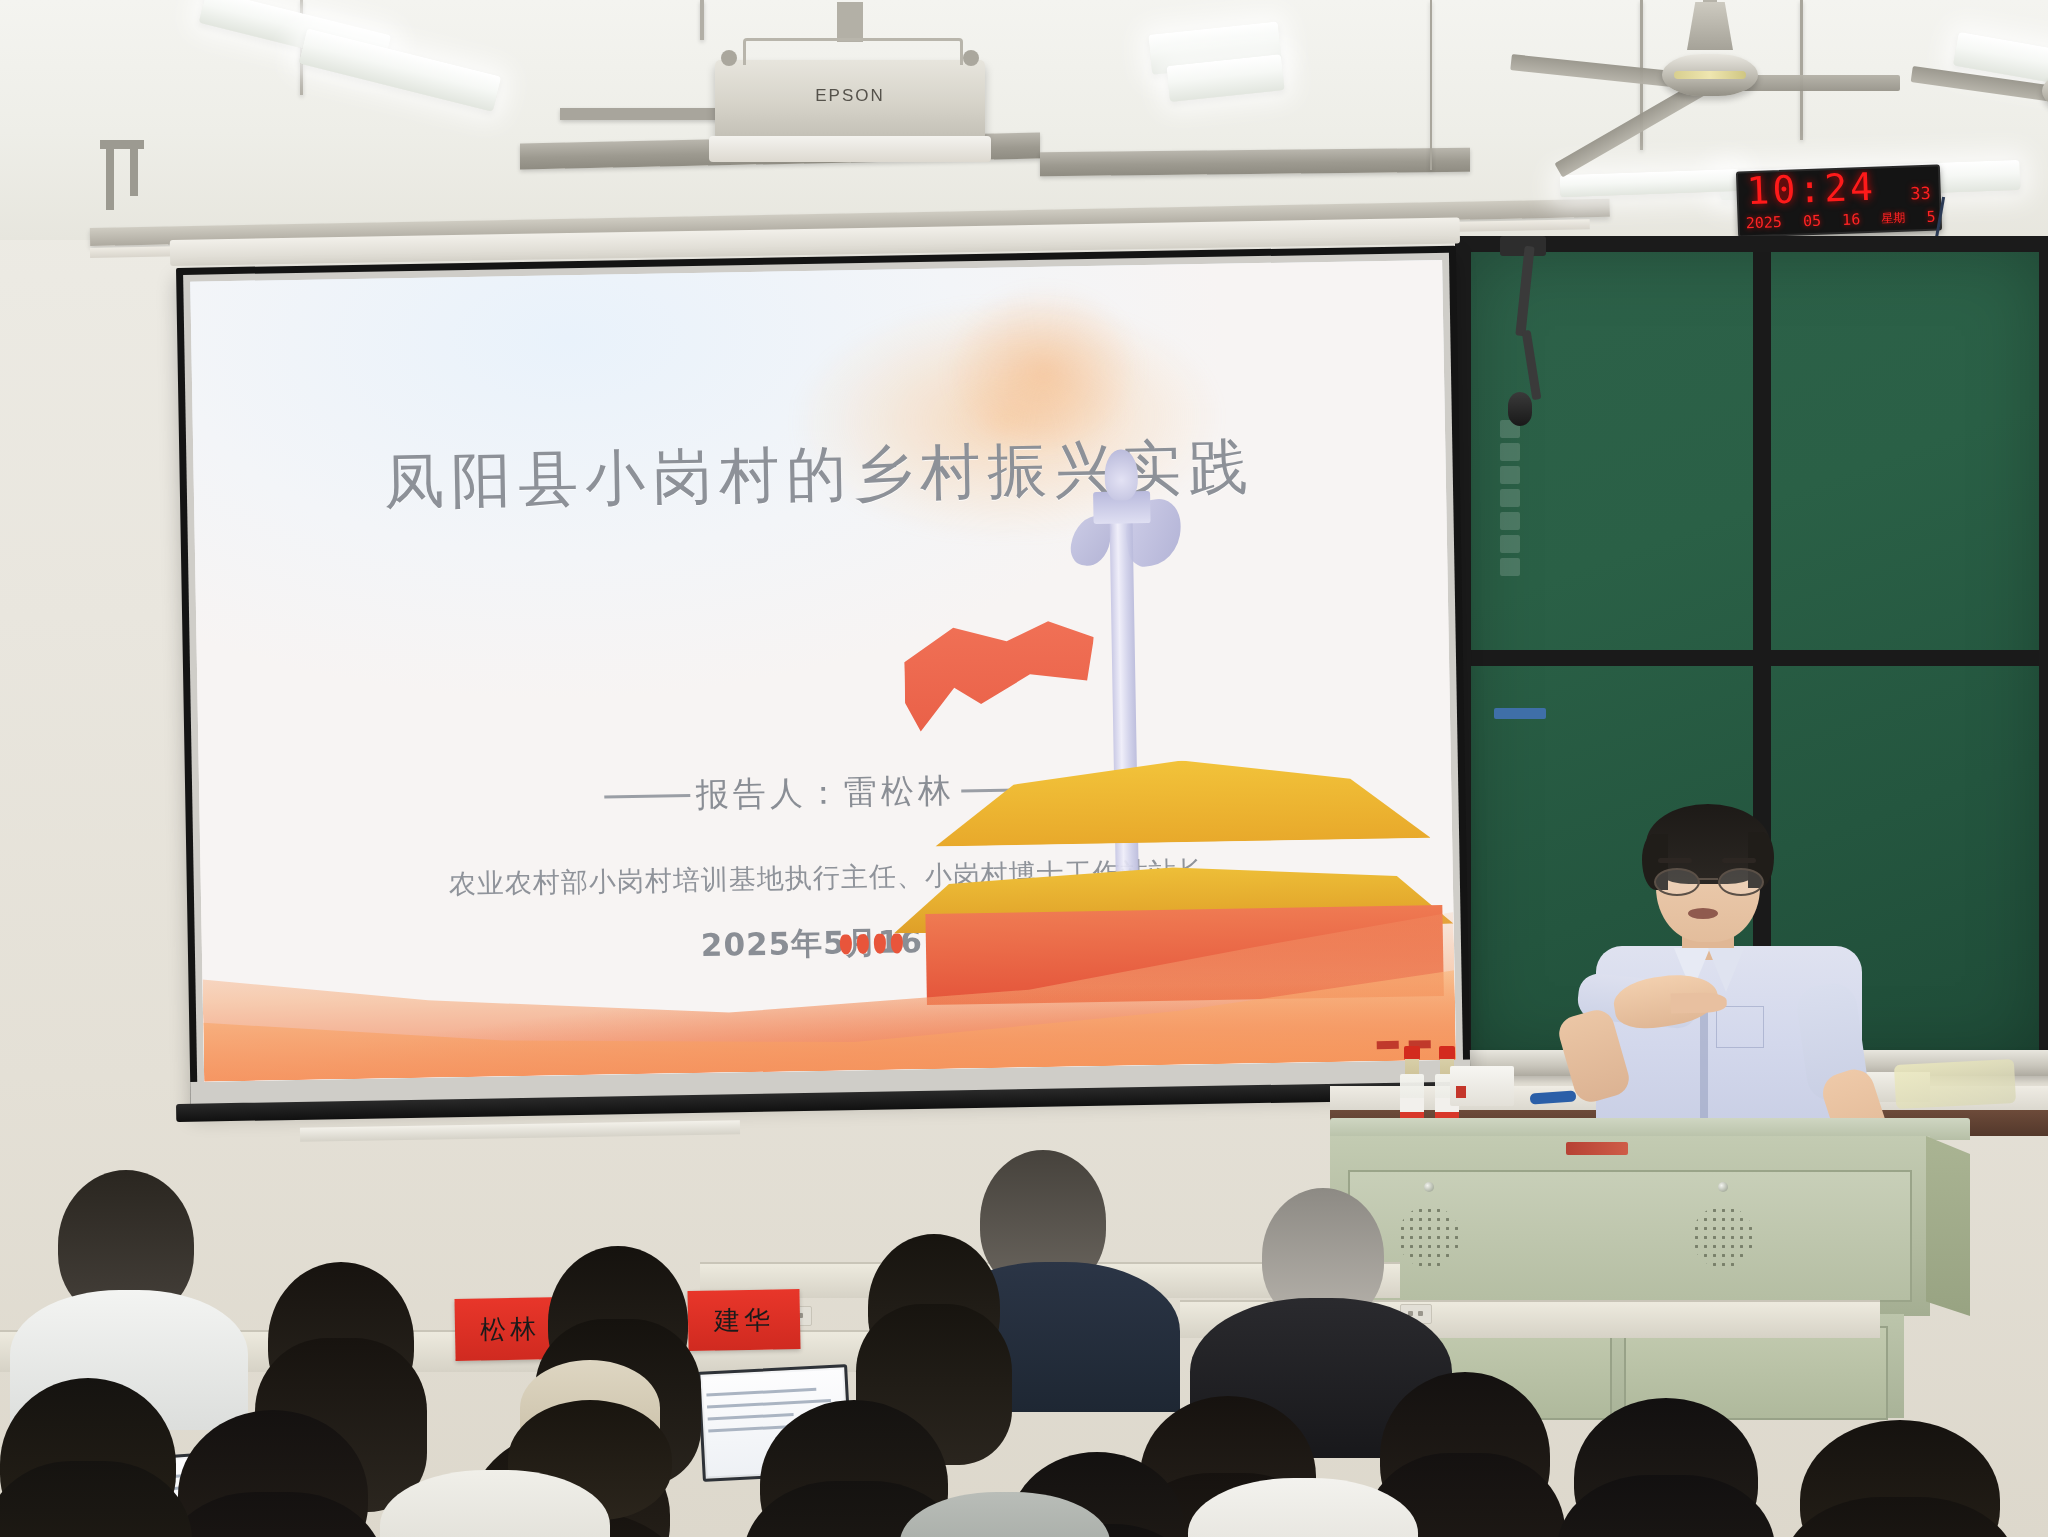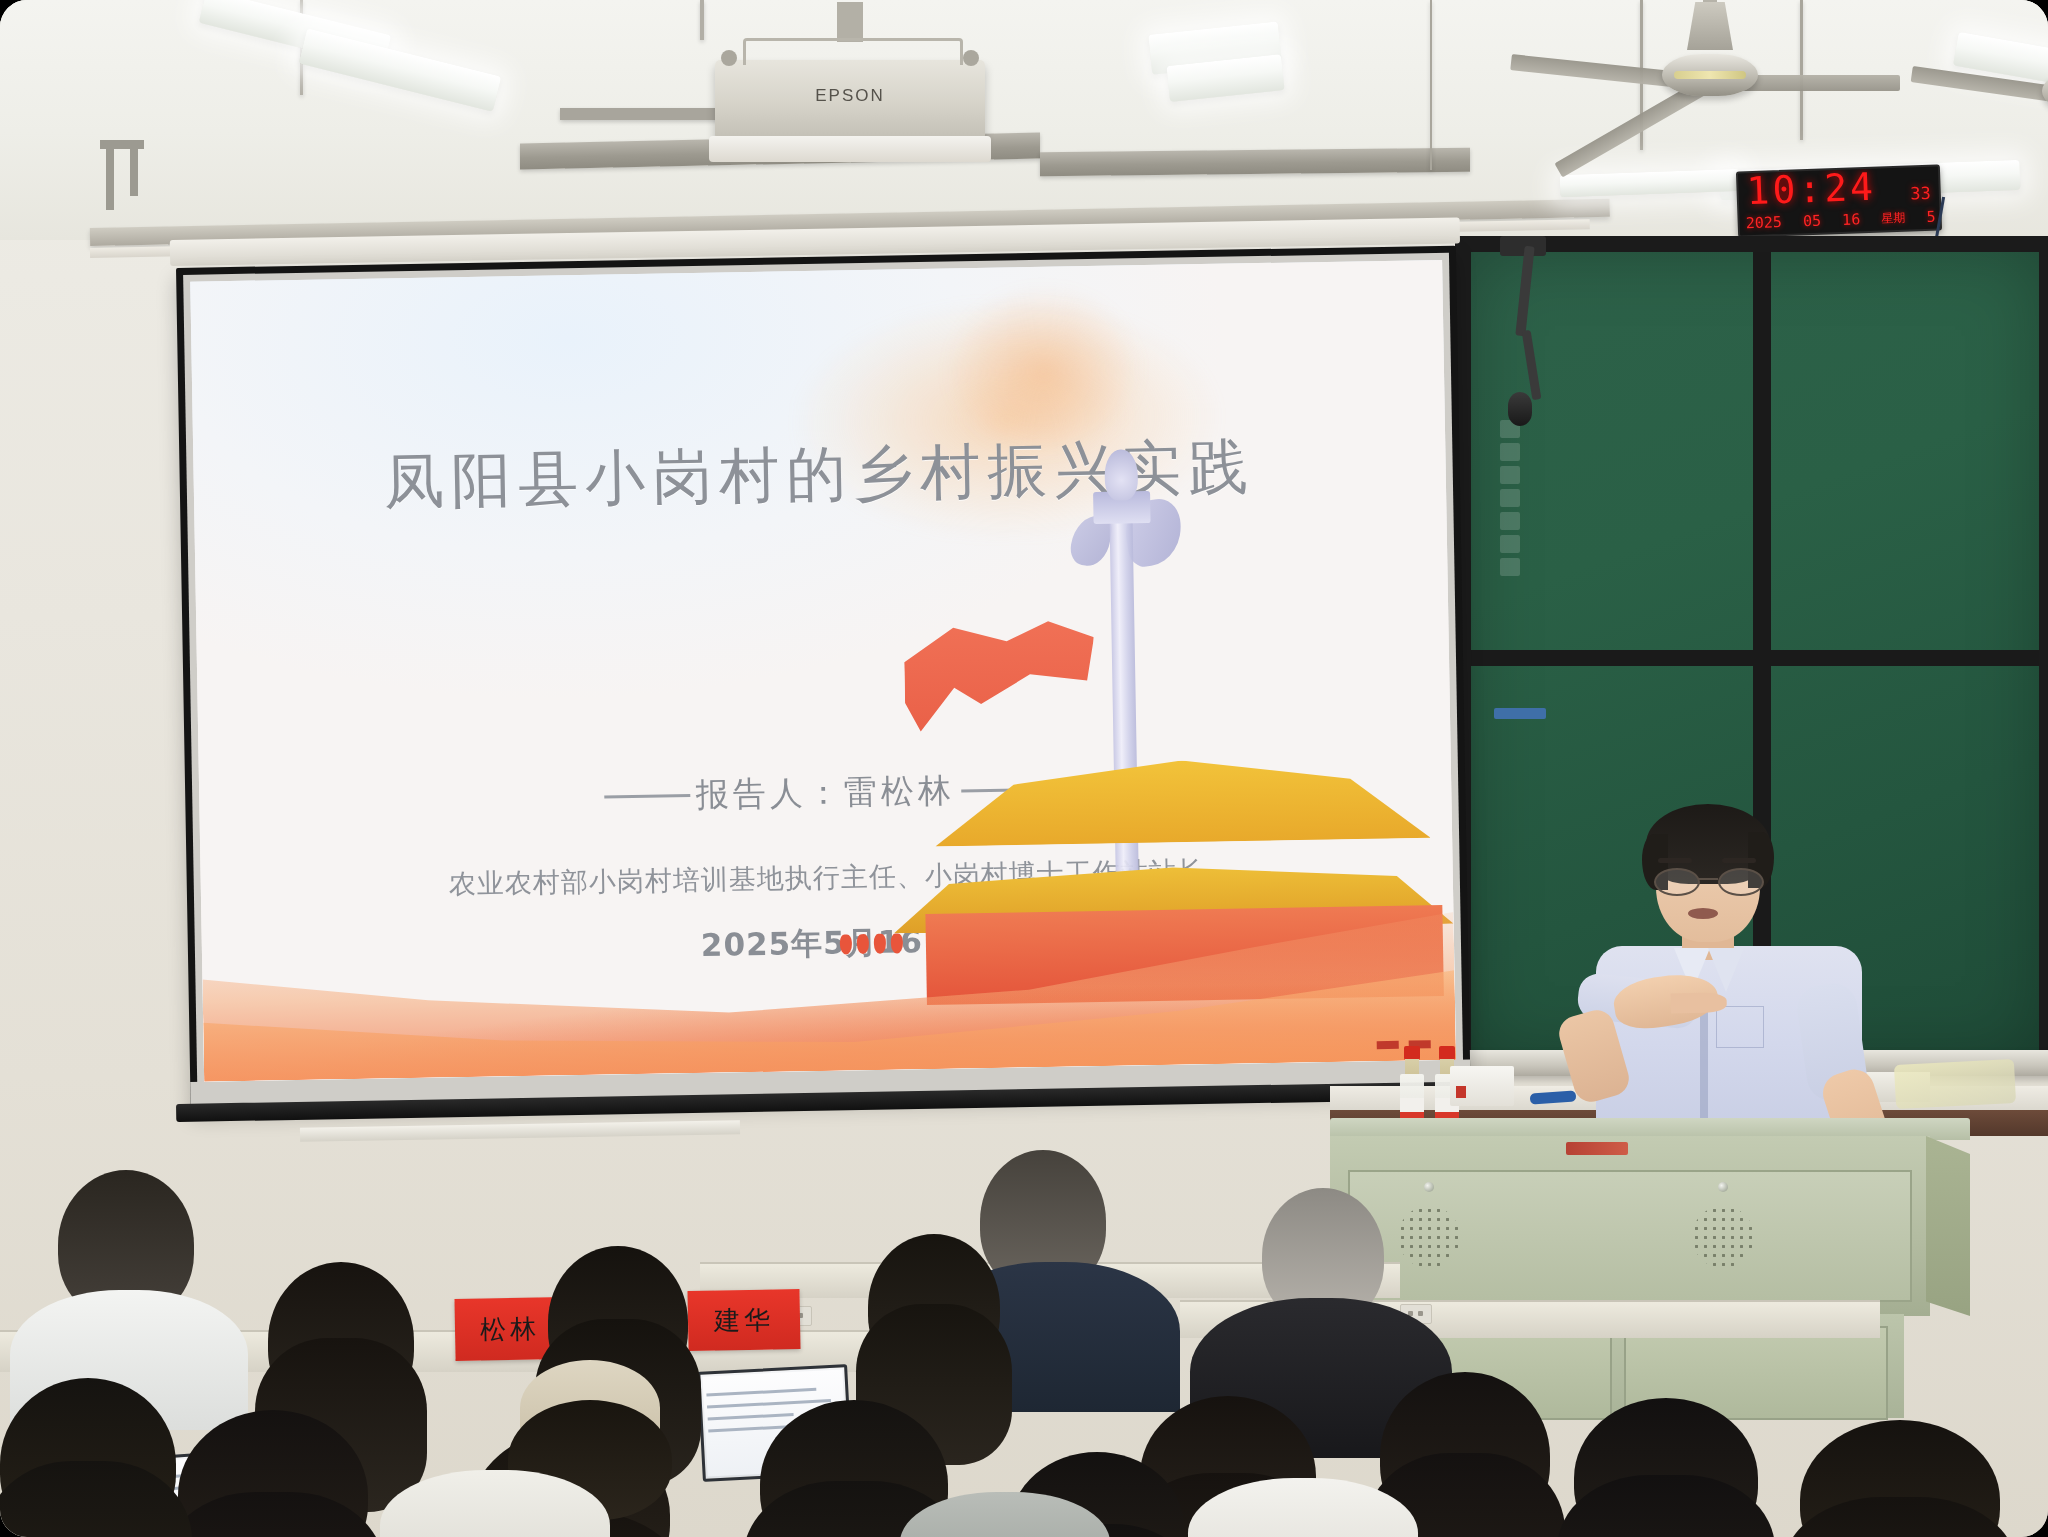--- a/index.html
+++ b/index.html
@@ -1,20 +1,19 @@
 <!DOCTYPE html>
 <html><head>
 <meta charset="utf-8">
 <style>
   html,body{margin:0;padding:0;background:#000;}
   #stage{
     position:relative;width:2048px;height:1537px;overflow:hidden;
     font-family:"Liberation Sans", sans-serif;
     background:#d9d6cf;
-    border-radius:27px;
   }
 
   
   .wall{
     position:absolute;left:0;top:0;width:2048px;height:1537px;
     background:
       linear-gradient(180deg,#efefe9 0%, #eceae3 18%, #e9e6de 40%, #e4e0d6 70%, #ddd8cc 100%);
   }
   .ceiling-band{
     position:absolute;left:0;top:0;width:2048px;height:240px;

